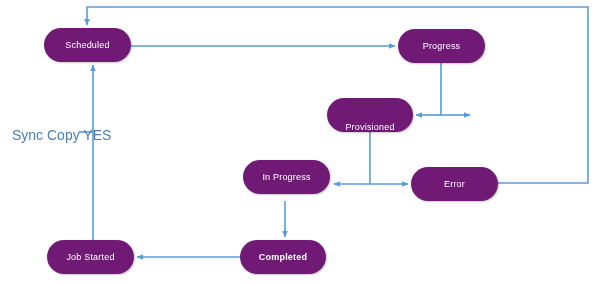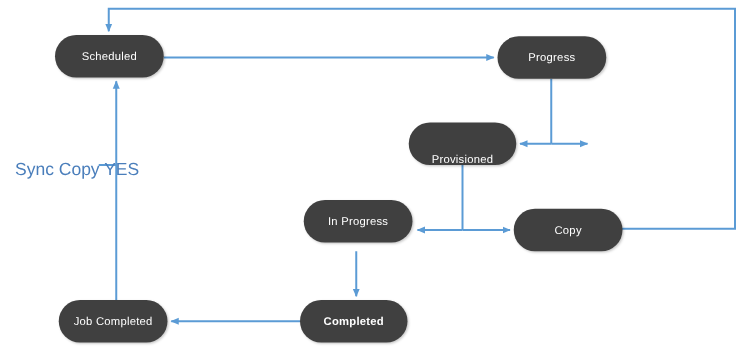--- a/index.html
+++ b/index.html
@@ -23,21 +23,21 @@
   #edge-layer {
     position: absolute;
     left: 0;
     top: 0;
     width: 600px;
     height: 284px;
   }
   .node {
     position: absolute;
     box-sizing: border-box;
-    background: #404040;
+    background: #701a75;
     border-radius: 999px;
     color: #ffffff;
     display: flex;
     align-items: center;
     justify-content: center;
     font-size: 9px;
     letter-spacing: 0.2px;
     text-align: center;
     box-shadow: 1px 1px 2px rgba(0,0,0,0.22);
     user-select: none;
@@ -101,26 +101,26 @@
   <div class="node" style="left:327px; top:98px; width:86px; height:34px;align-items:flex-end;">
     <span>Provisioned</span>
   </div>
 
 
   <div class="node" style="left:243px; top:160px; width:87px; height:34px;">
     <span>In Progress</span>
   </div>
 
   <div class="node" style="left:411px; top:167px; width:87px; height:34px;">
-    <span>Copy</span>
+    <span>Error</span>
   </div>
 
   <div class="node" style="left:240px; top:240px; width:86px; height:34px;font-weight:bold;">
     <span>Completed</span>
   </div>
 
   <div class="node" style="left:47px; top:240px; width:87px; height:34px;">
-    <span>Job Completed</span>
+    <span>Job Started</span>
   </div>
 
   <div class="edge-label" style="left:12px; top:127px;">Sync Copy YES</div>
 
 </div>
 
 </body></html>

